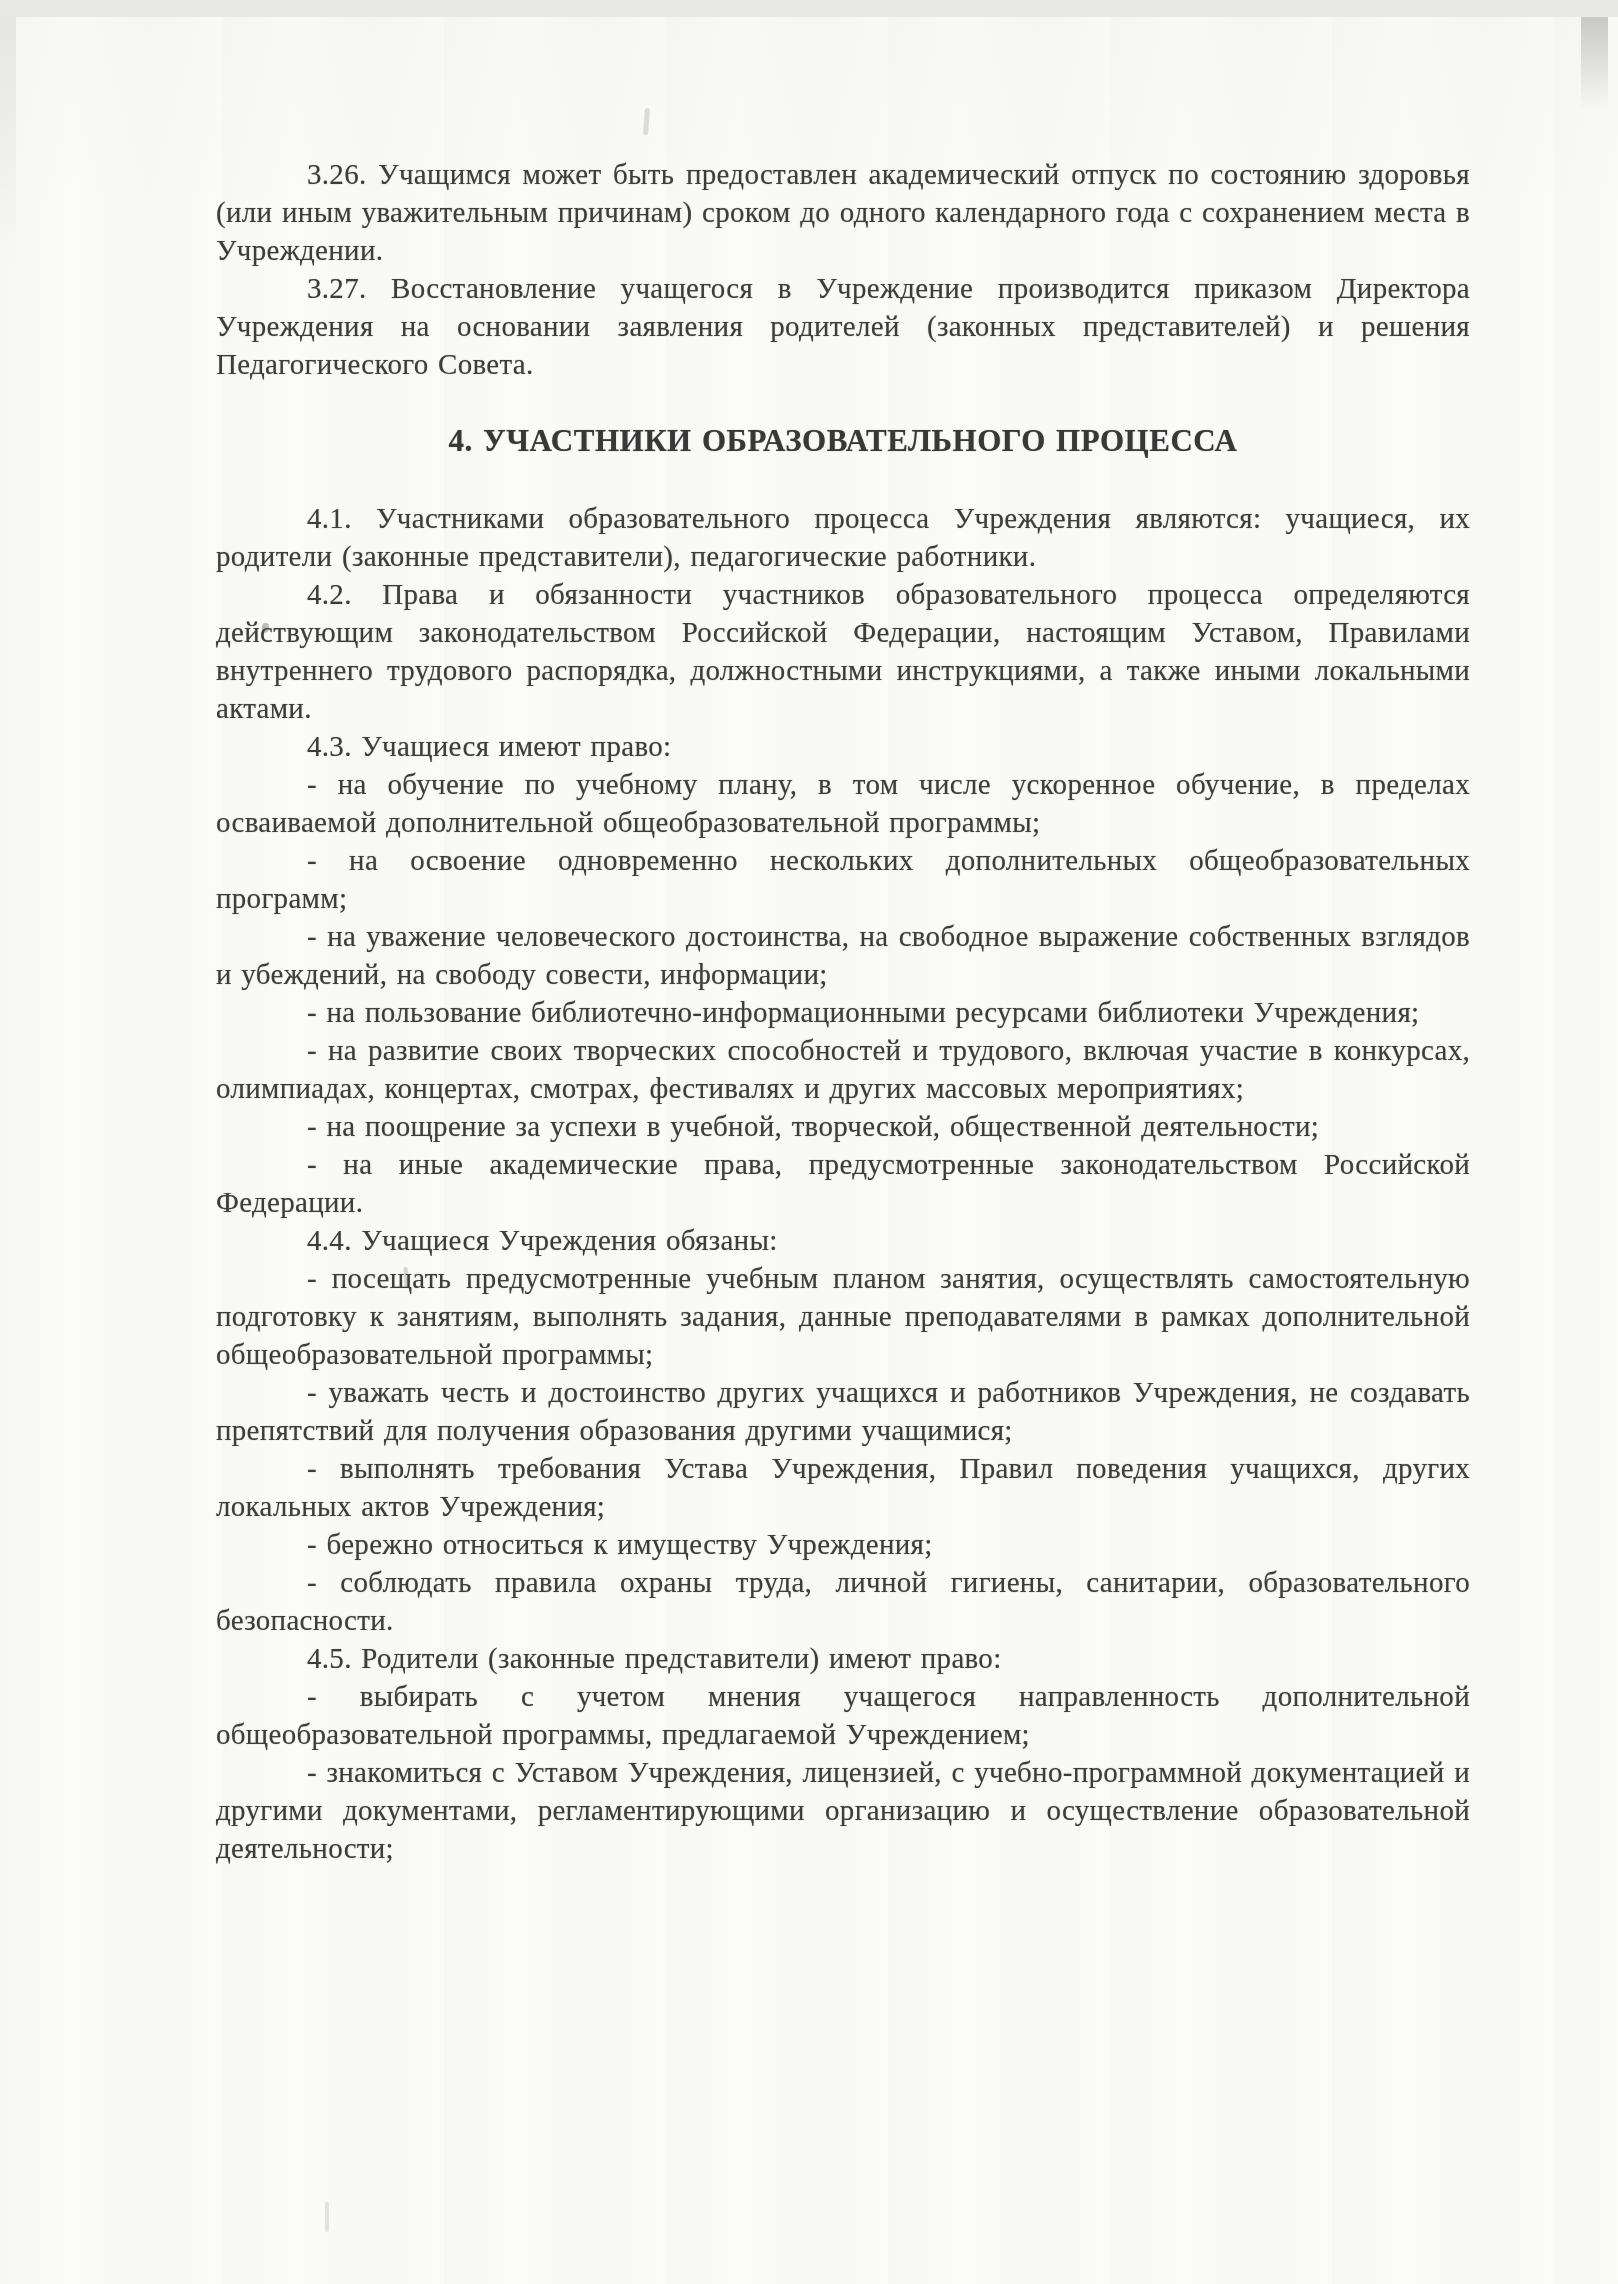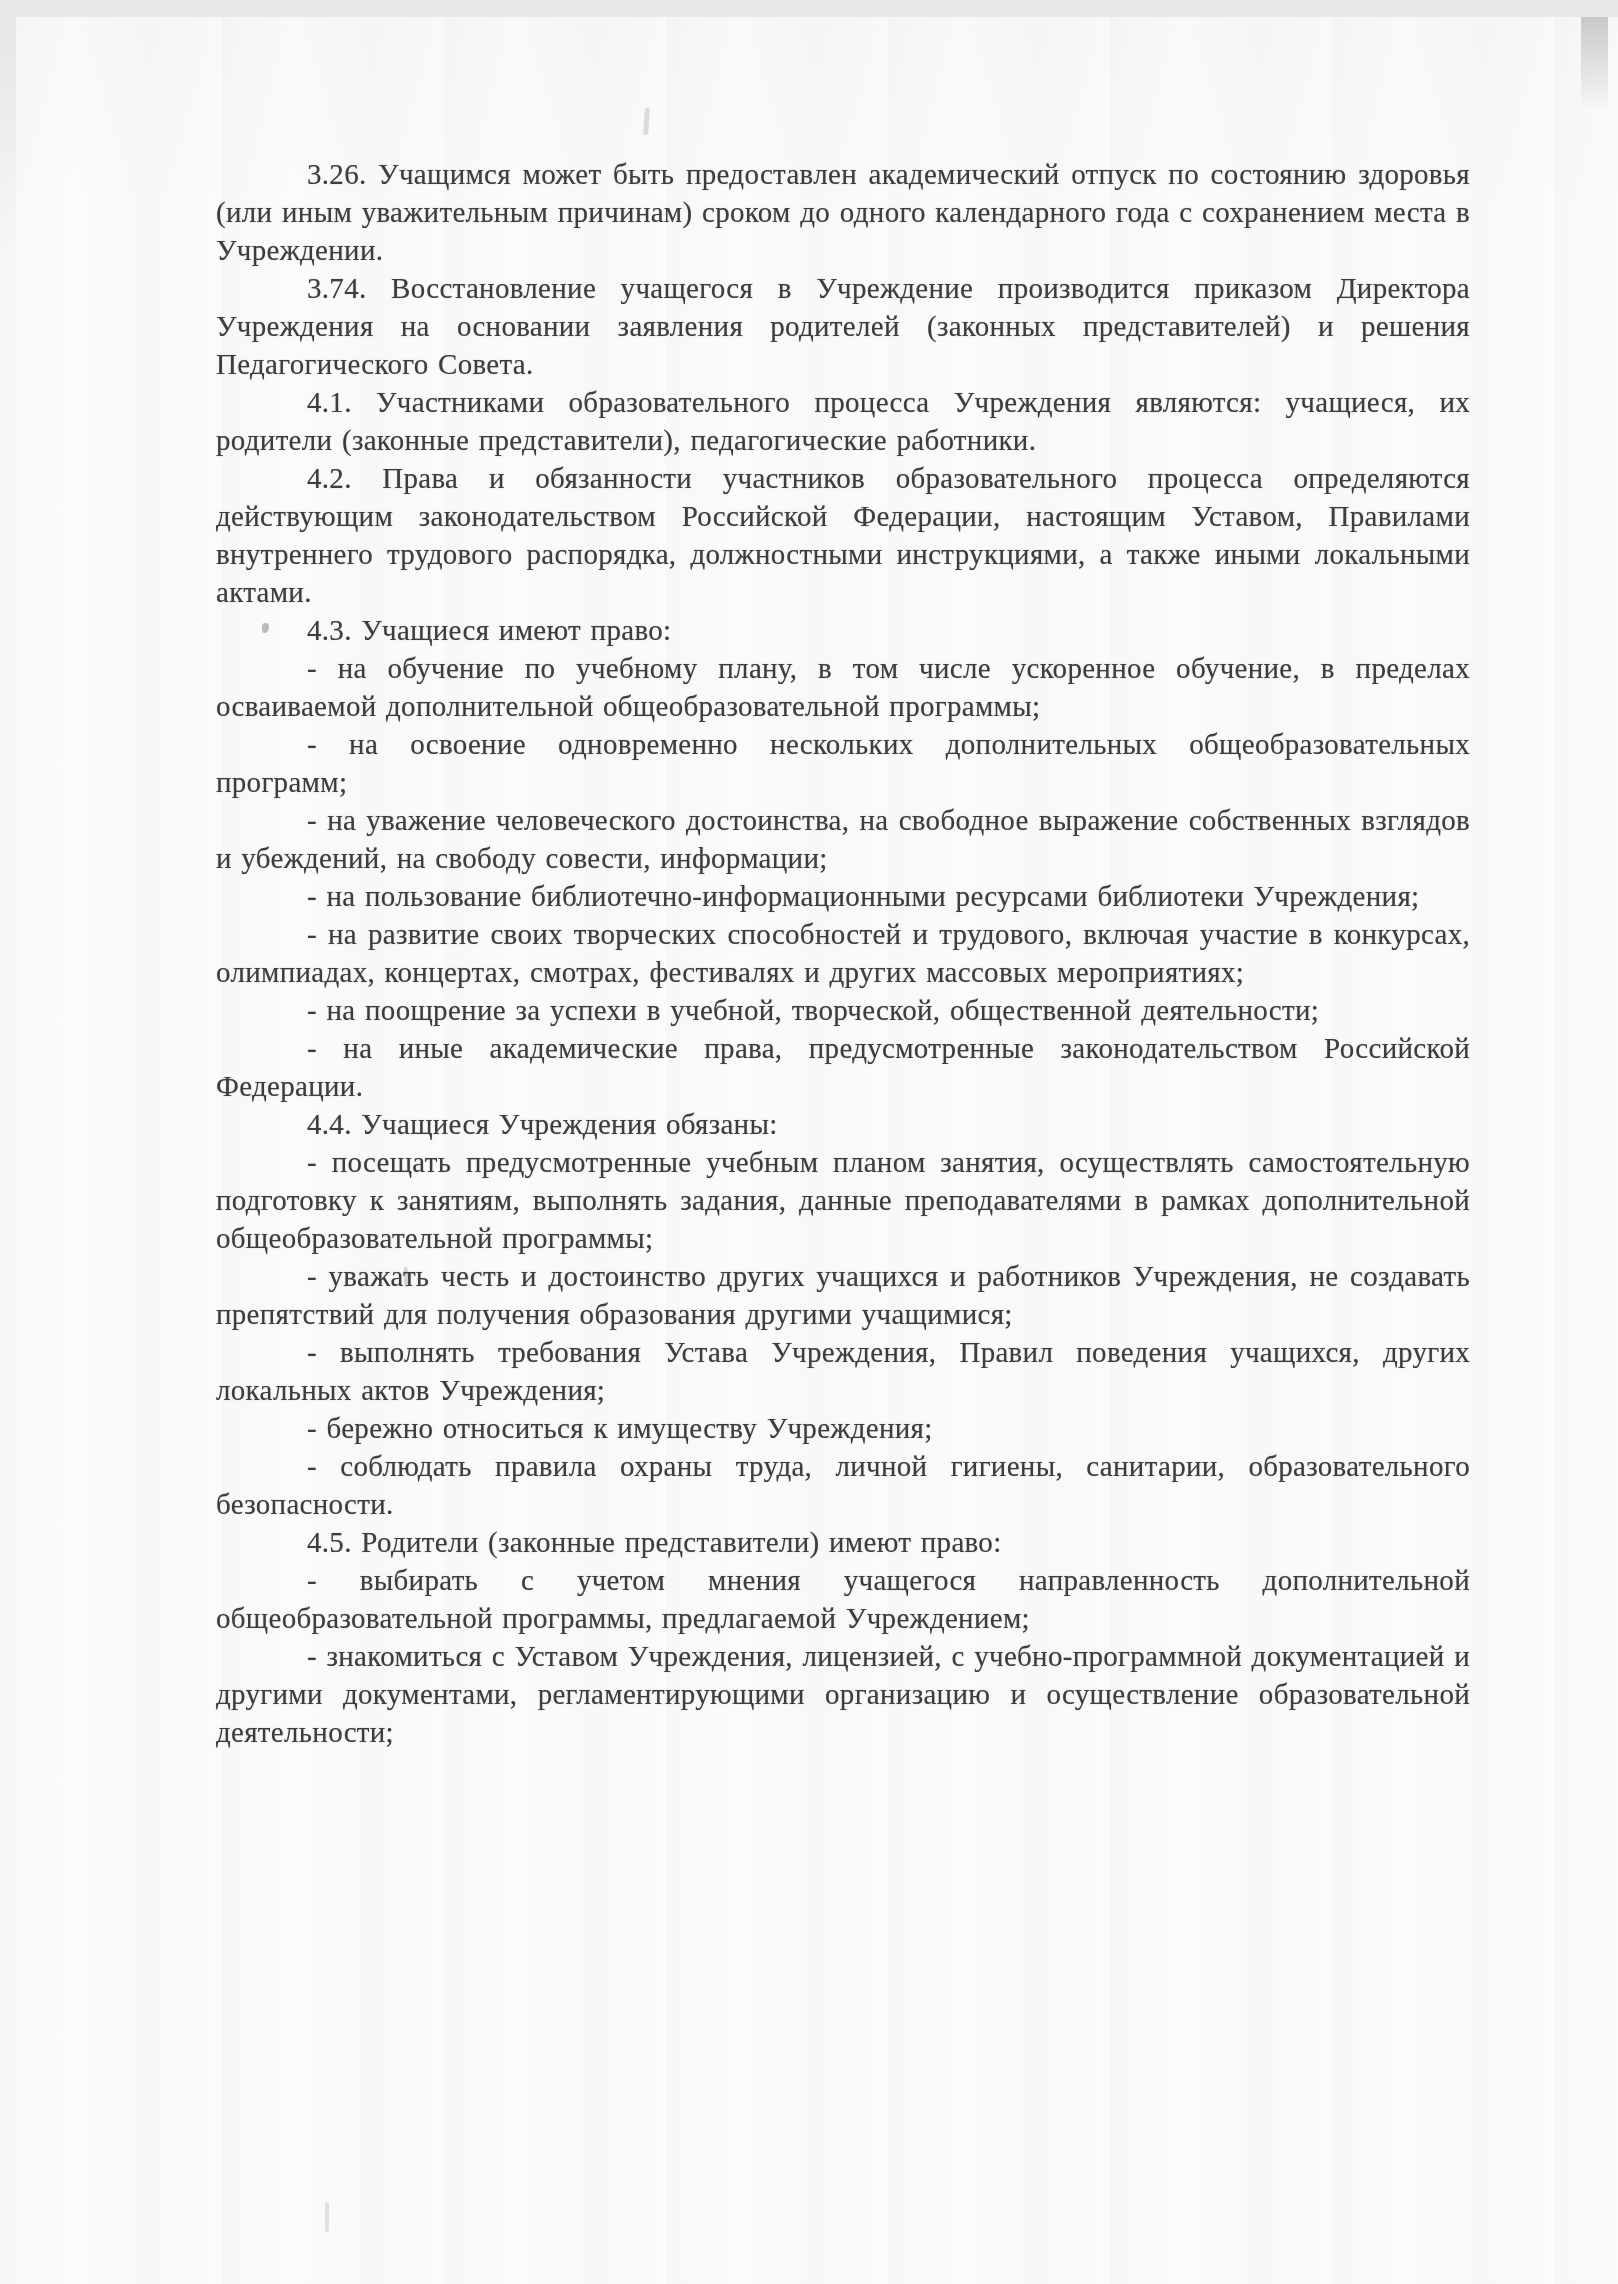--- a/index.html
+++ b/index.html
@@ -91,22 +91,23 @@
   <div class="band-overlay"></div>
   <div class="artifact art-edge-right"></div>
   <div class="artifact art-edge-left"></div>
   <div class="artifact art-smudge-1"></div>
   <div class="artifact art-smudge-2"></div>
   <div class="artifact art-smudge-3"></div>
   <div class="artifact art-smudge-4"></div>
 
   <div class="content">
     <p>3.26. Учащимся может быть предоставлен академический отпуск по состоянию здоровья (или иным уважительным причинам) сроком до одного календарного года с сохранением места в Учреждении.</p>
-    <p>3.74. Восстановление учащегося в Учреждение производится приказом Директора Учреждения на основании заявления родителей (законных представителей) и решения Педагогического Совета.</p>
+    <p>3.27. Восстановление учащегося в Учреждение производится приказом Директора Учреждения на основании заявления родителей (законных представителей) и решения Педагогического Совета.</p>
 
+    <h2 class="heading">4. УЧАСТНИКИ ОБРАЗОВАТЕЛЬНОГО ПРОЦЕССА</h2>
 
     <p>4.1. Участниками образовательного процесса Учреждения являются: учащиеся, их родители (законные представители), педагогические работники.</p>
     <p>4.2. Права и обязанности участников образовательного процесса определяются действующим законодательством Российской Федерации, настоящим Уставом, Правилами внутреннего трудового распорядка, должностными инструкциями, а также иными локальными актами.</p>
     <p>4.3. Учащиеся имеют право:</p>
     <p>- на обучение по учебному плану, в том числе ускоренное обучение, в пределах осваиваемой дополнительной общеобразовательной программы;</p>
     <p>- на освоение одновременно нескольких дополнительных общеобразовательных программ;</p>
     <p>- на уважение человеческого достоинства, на свободное выражение собственных взглядов и убеждений, на свободу совести, информации;</p>
     <p>- на пользование библиотечно-информационными ресурсами библиотеки Учреждения;</p>
     <p>- на развитие своих творческих способностей и трудового, включая участие в конкурсах, олимпиадах, концертах, смотрах, фестивалях и других массовых мероприятиях;</p>
     <p>- на поощрение за успехи в учебной, творческой, общественной деятельности;</p>

